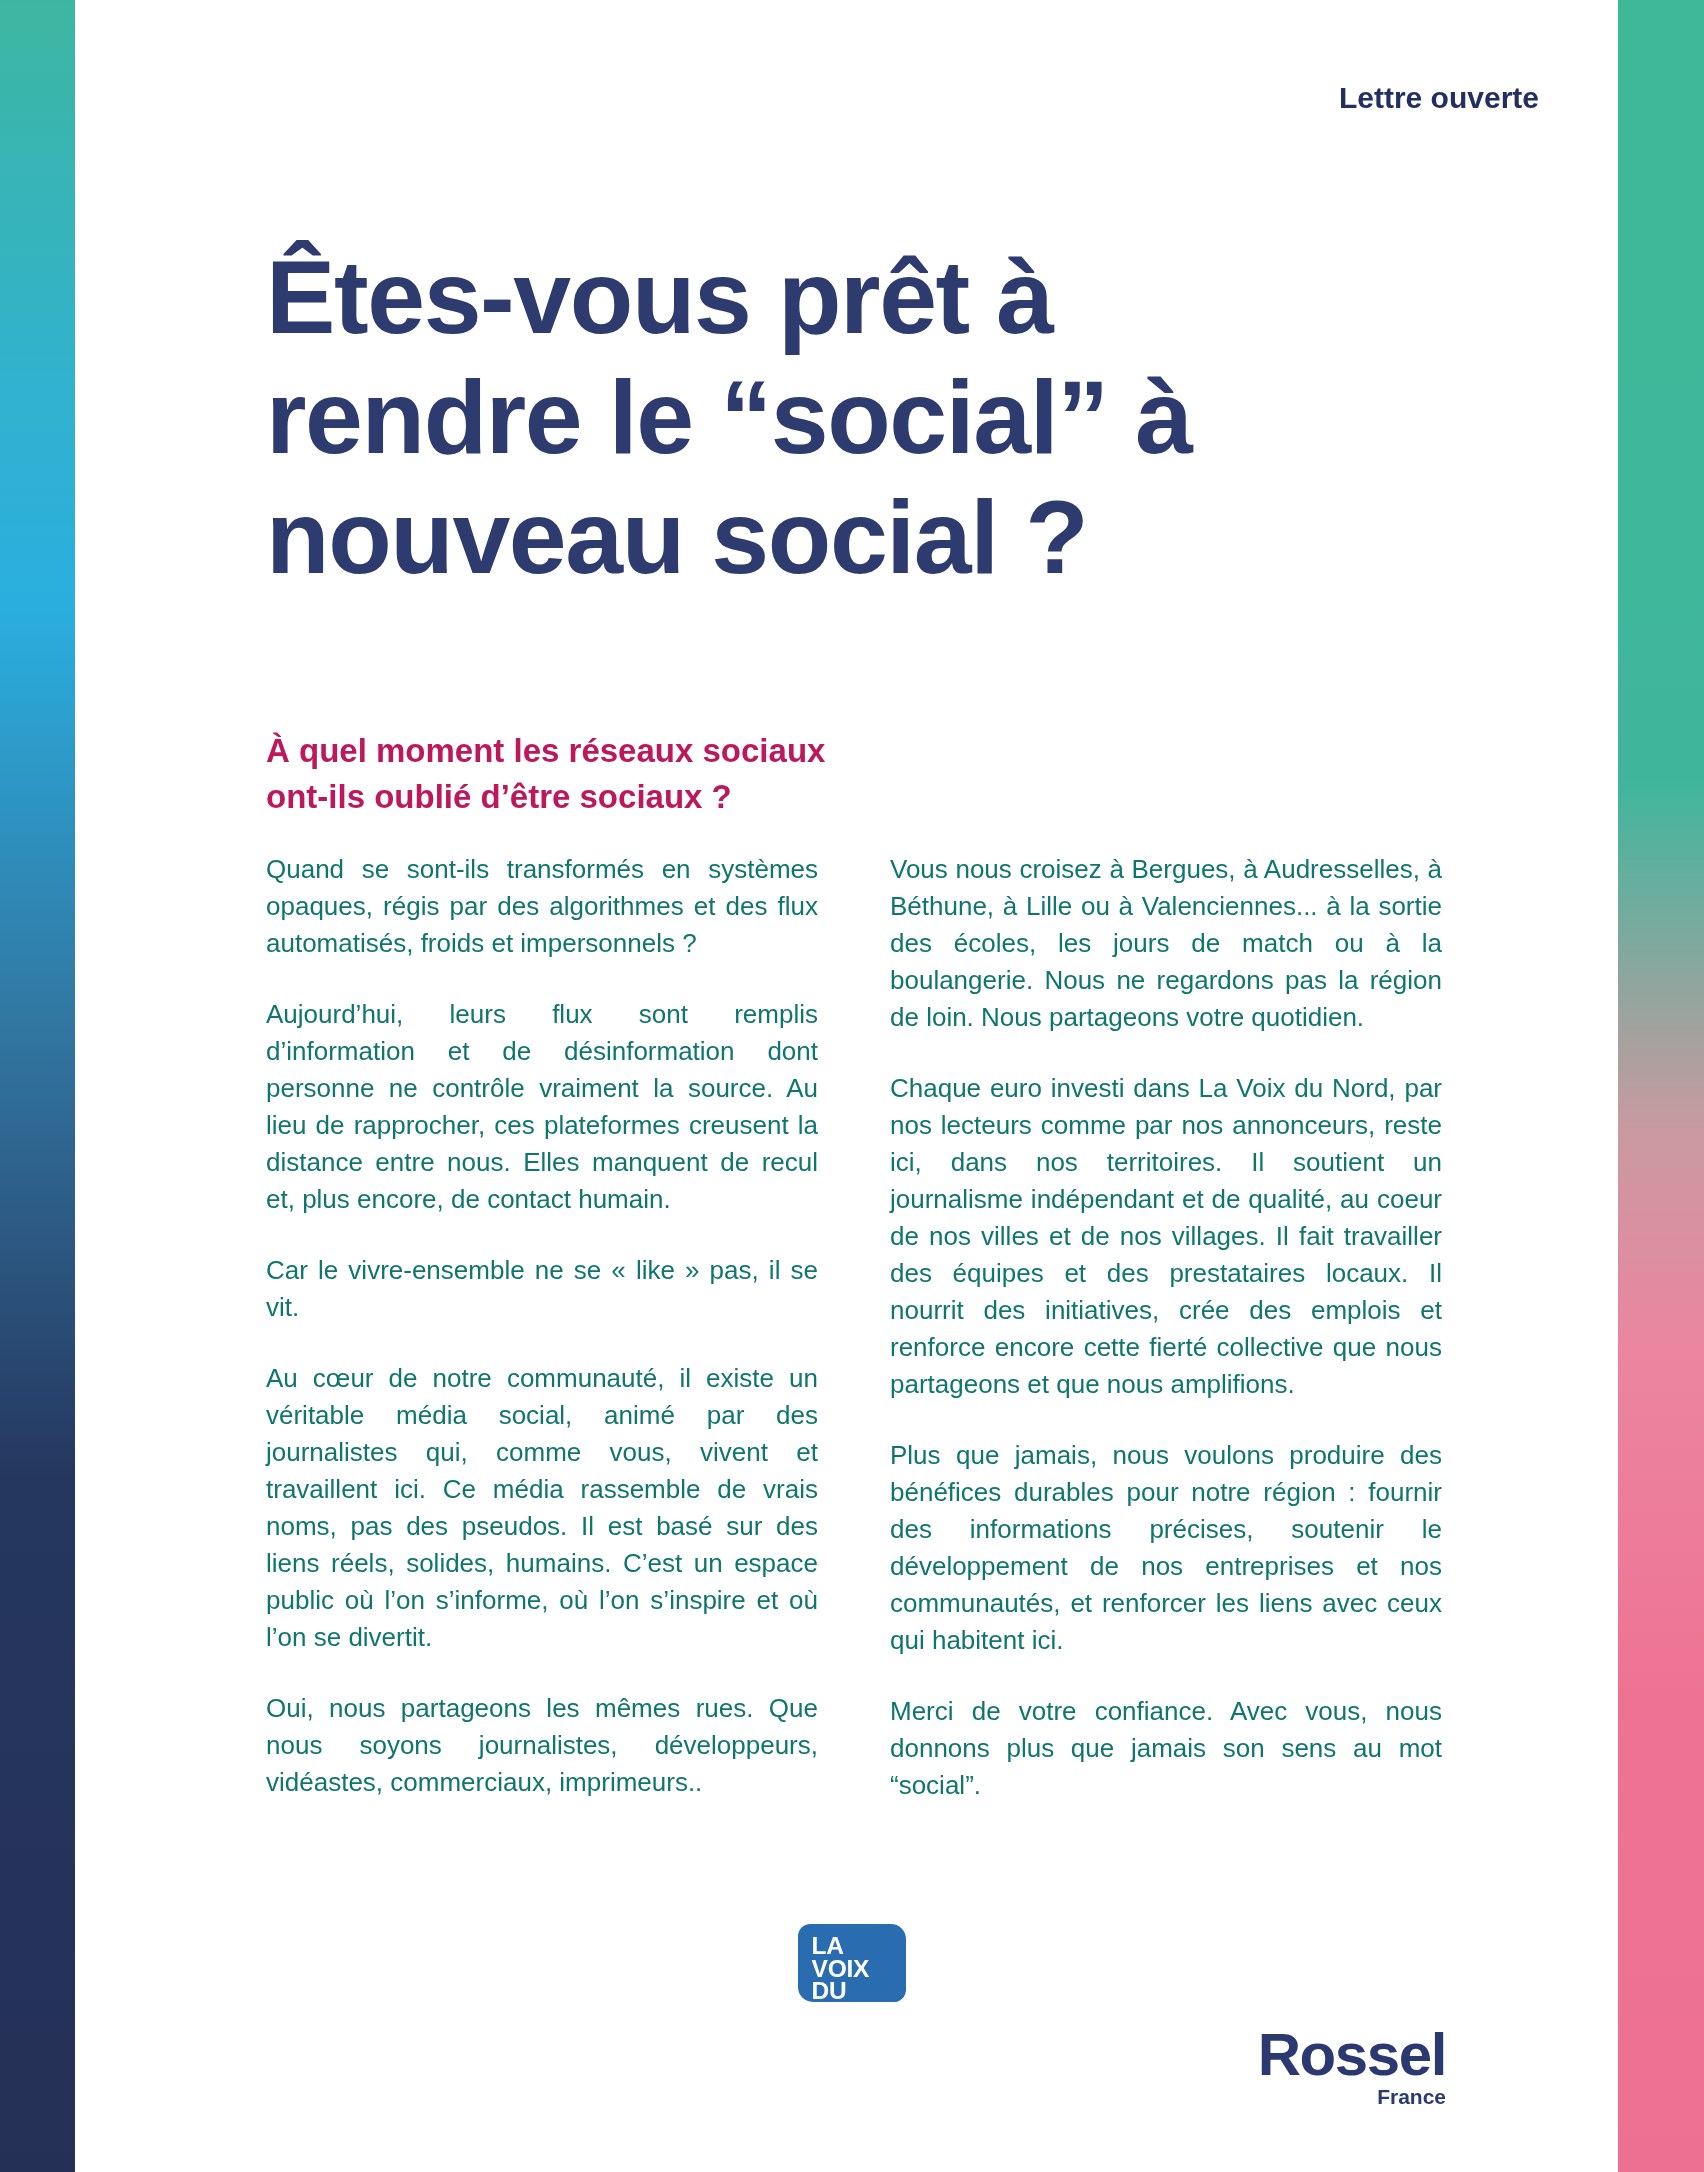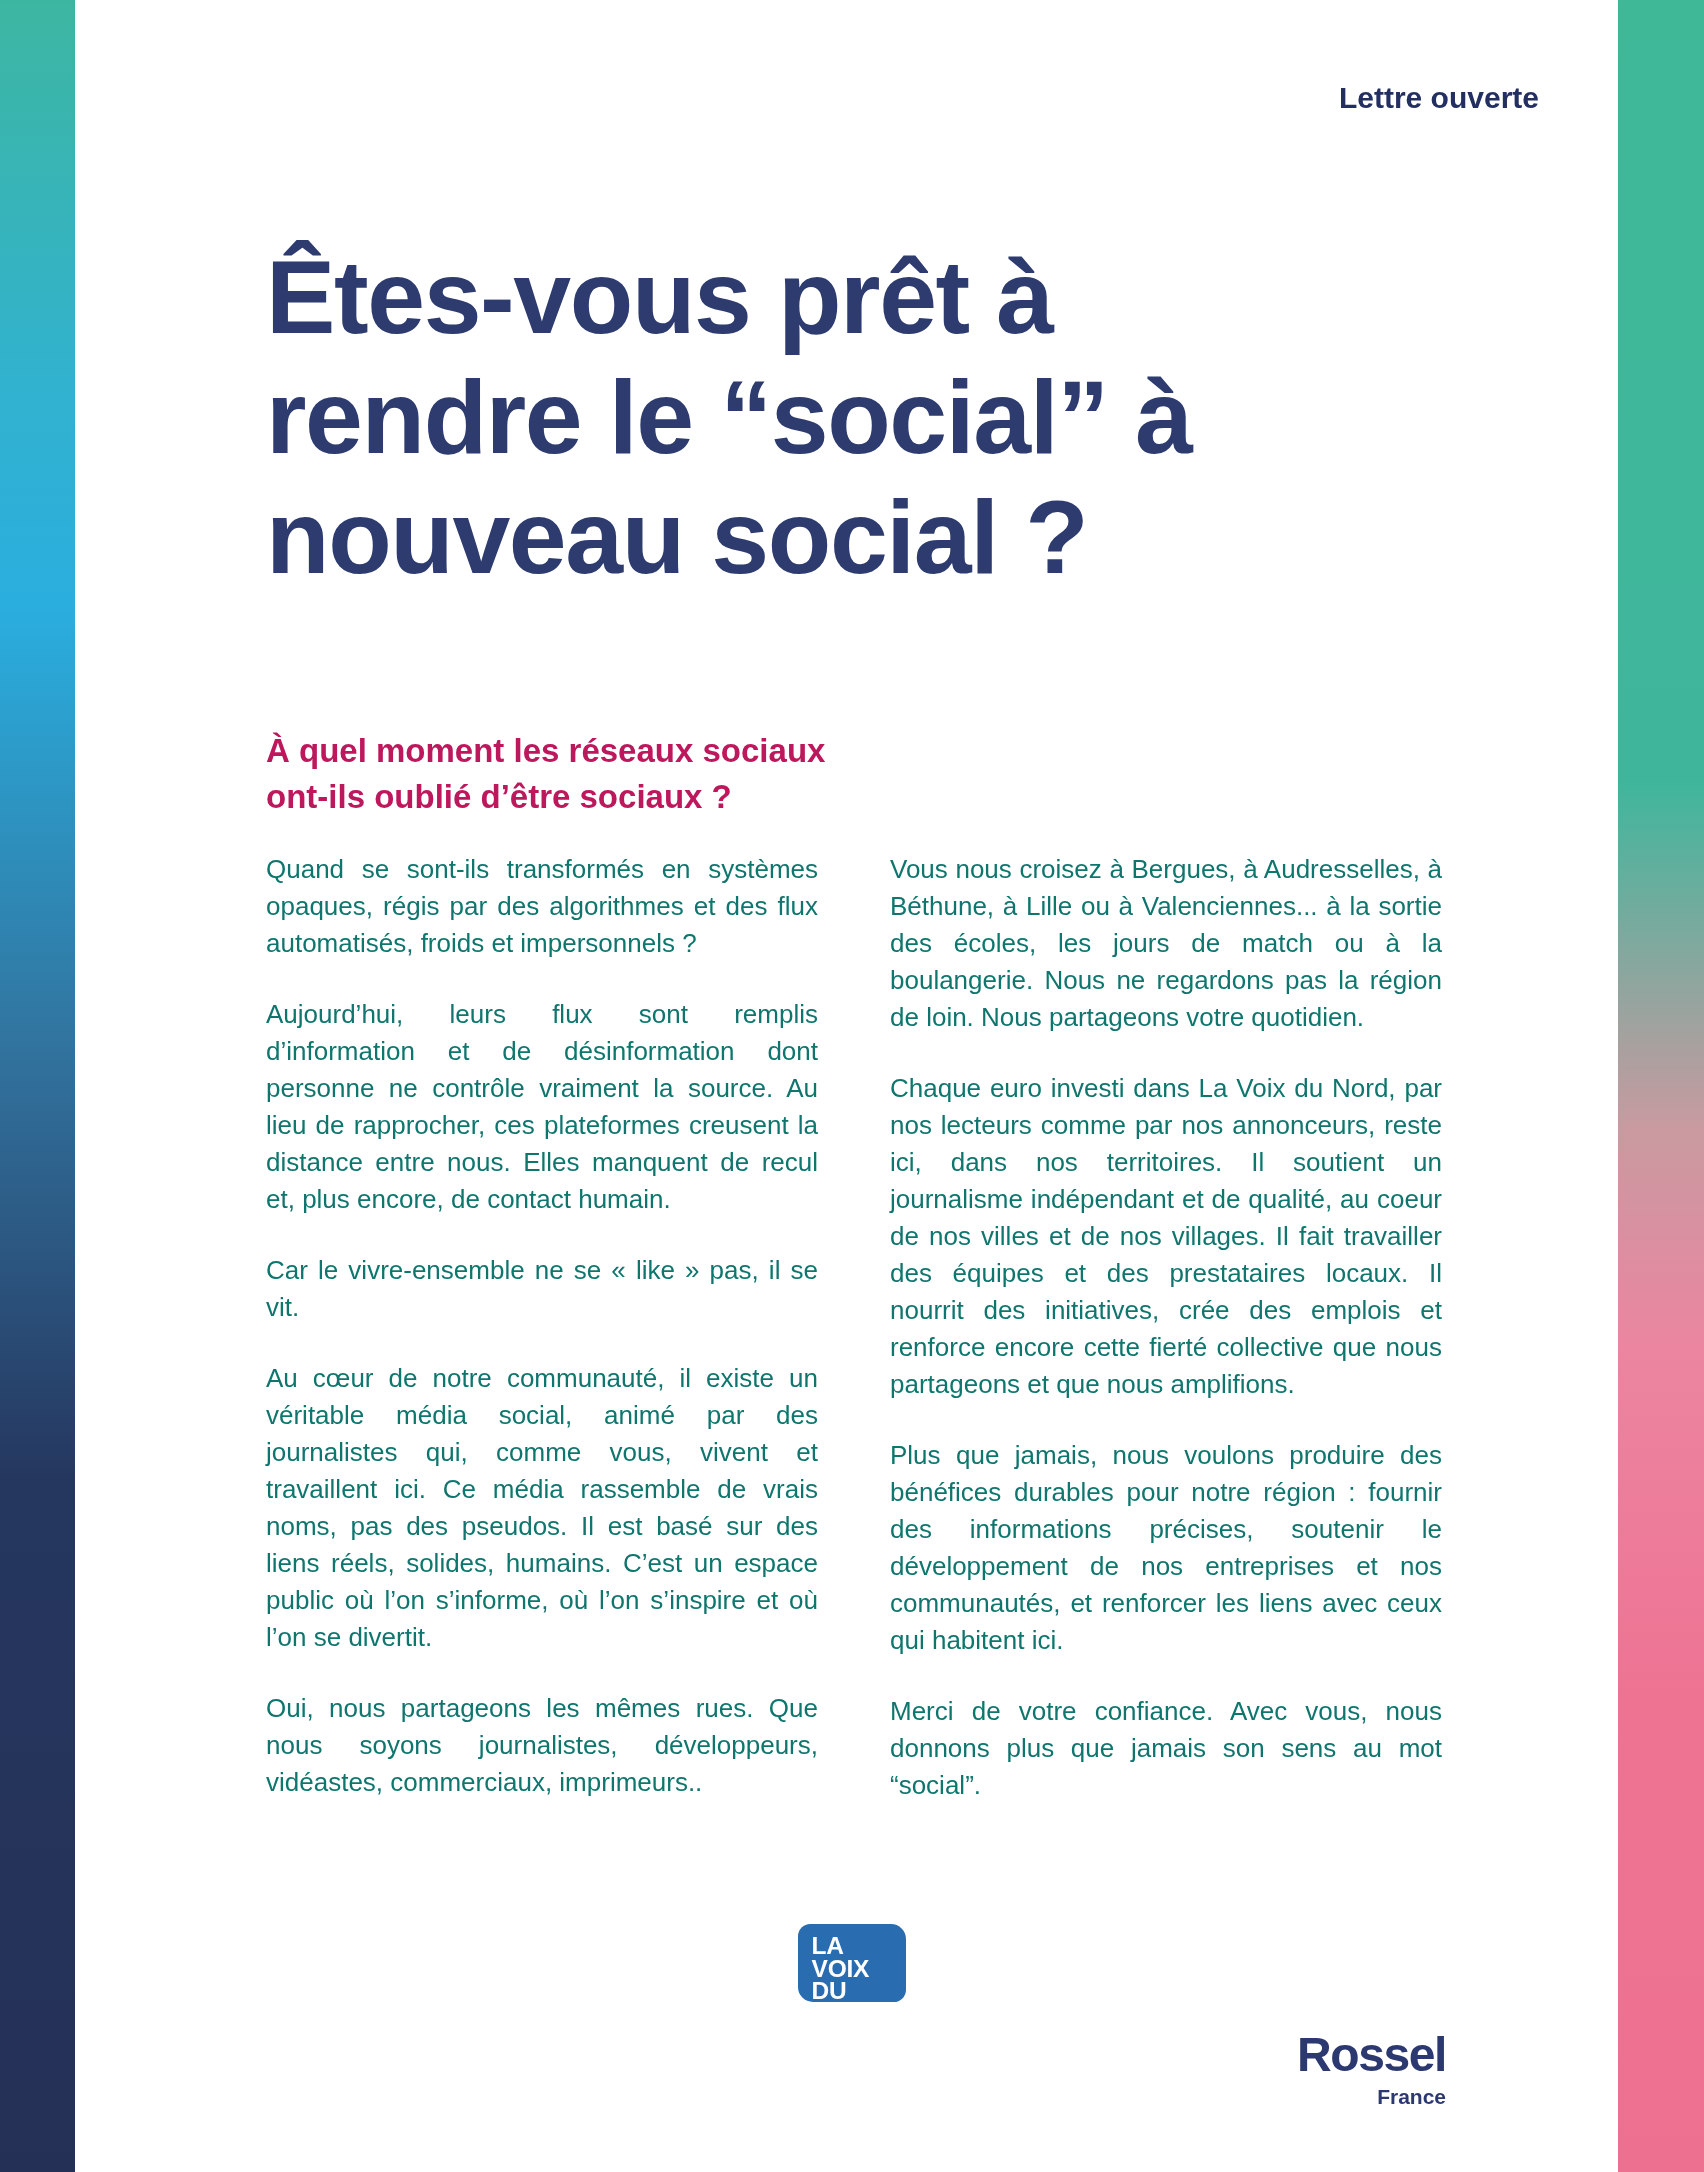--- a/index.html
+++ b/index.html
@@ -52,21 +52,21 @@
     box-sizing:border-box;padding:11px 0 0 13.6px;
   }
   .lvdn .ll{
     display:block;color:#ffffff;font-weight:bold;
     font-size:24.5px;line-height:22.5px;letter-spacing:-0.3px;
   }
   .rossel{
     position:absolute;right:259px;top:2024px;text-align:right;color:#2c3970;
   }
   .rossel .rname{
-    display:block;font-size:48px;line-height:61px;font-weight:bold;letter-spacing:-1.4px;
+    display:block;font-size:60px;line-height:61px;font-weight:bold;letter-spacing:-1.4px;
   }
   .rossel .rsub{
     display:block;font-size:21px;line-height:30px;font-weight:bold;margin-top:-2.7px;letter-spacing:0;
   }
 </style>
 </head>
 <body>
 
 <div class="bg-left"></div>
 <div class="bg-right"></div>

